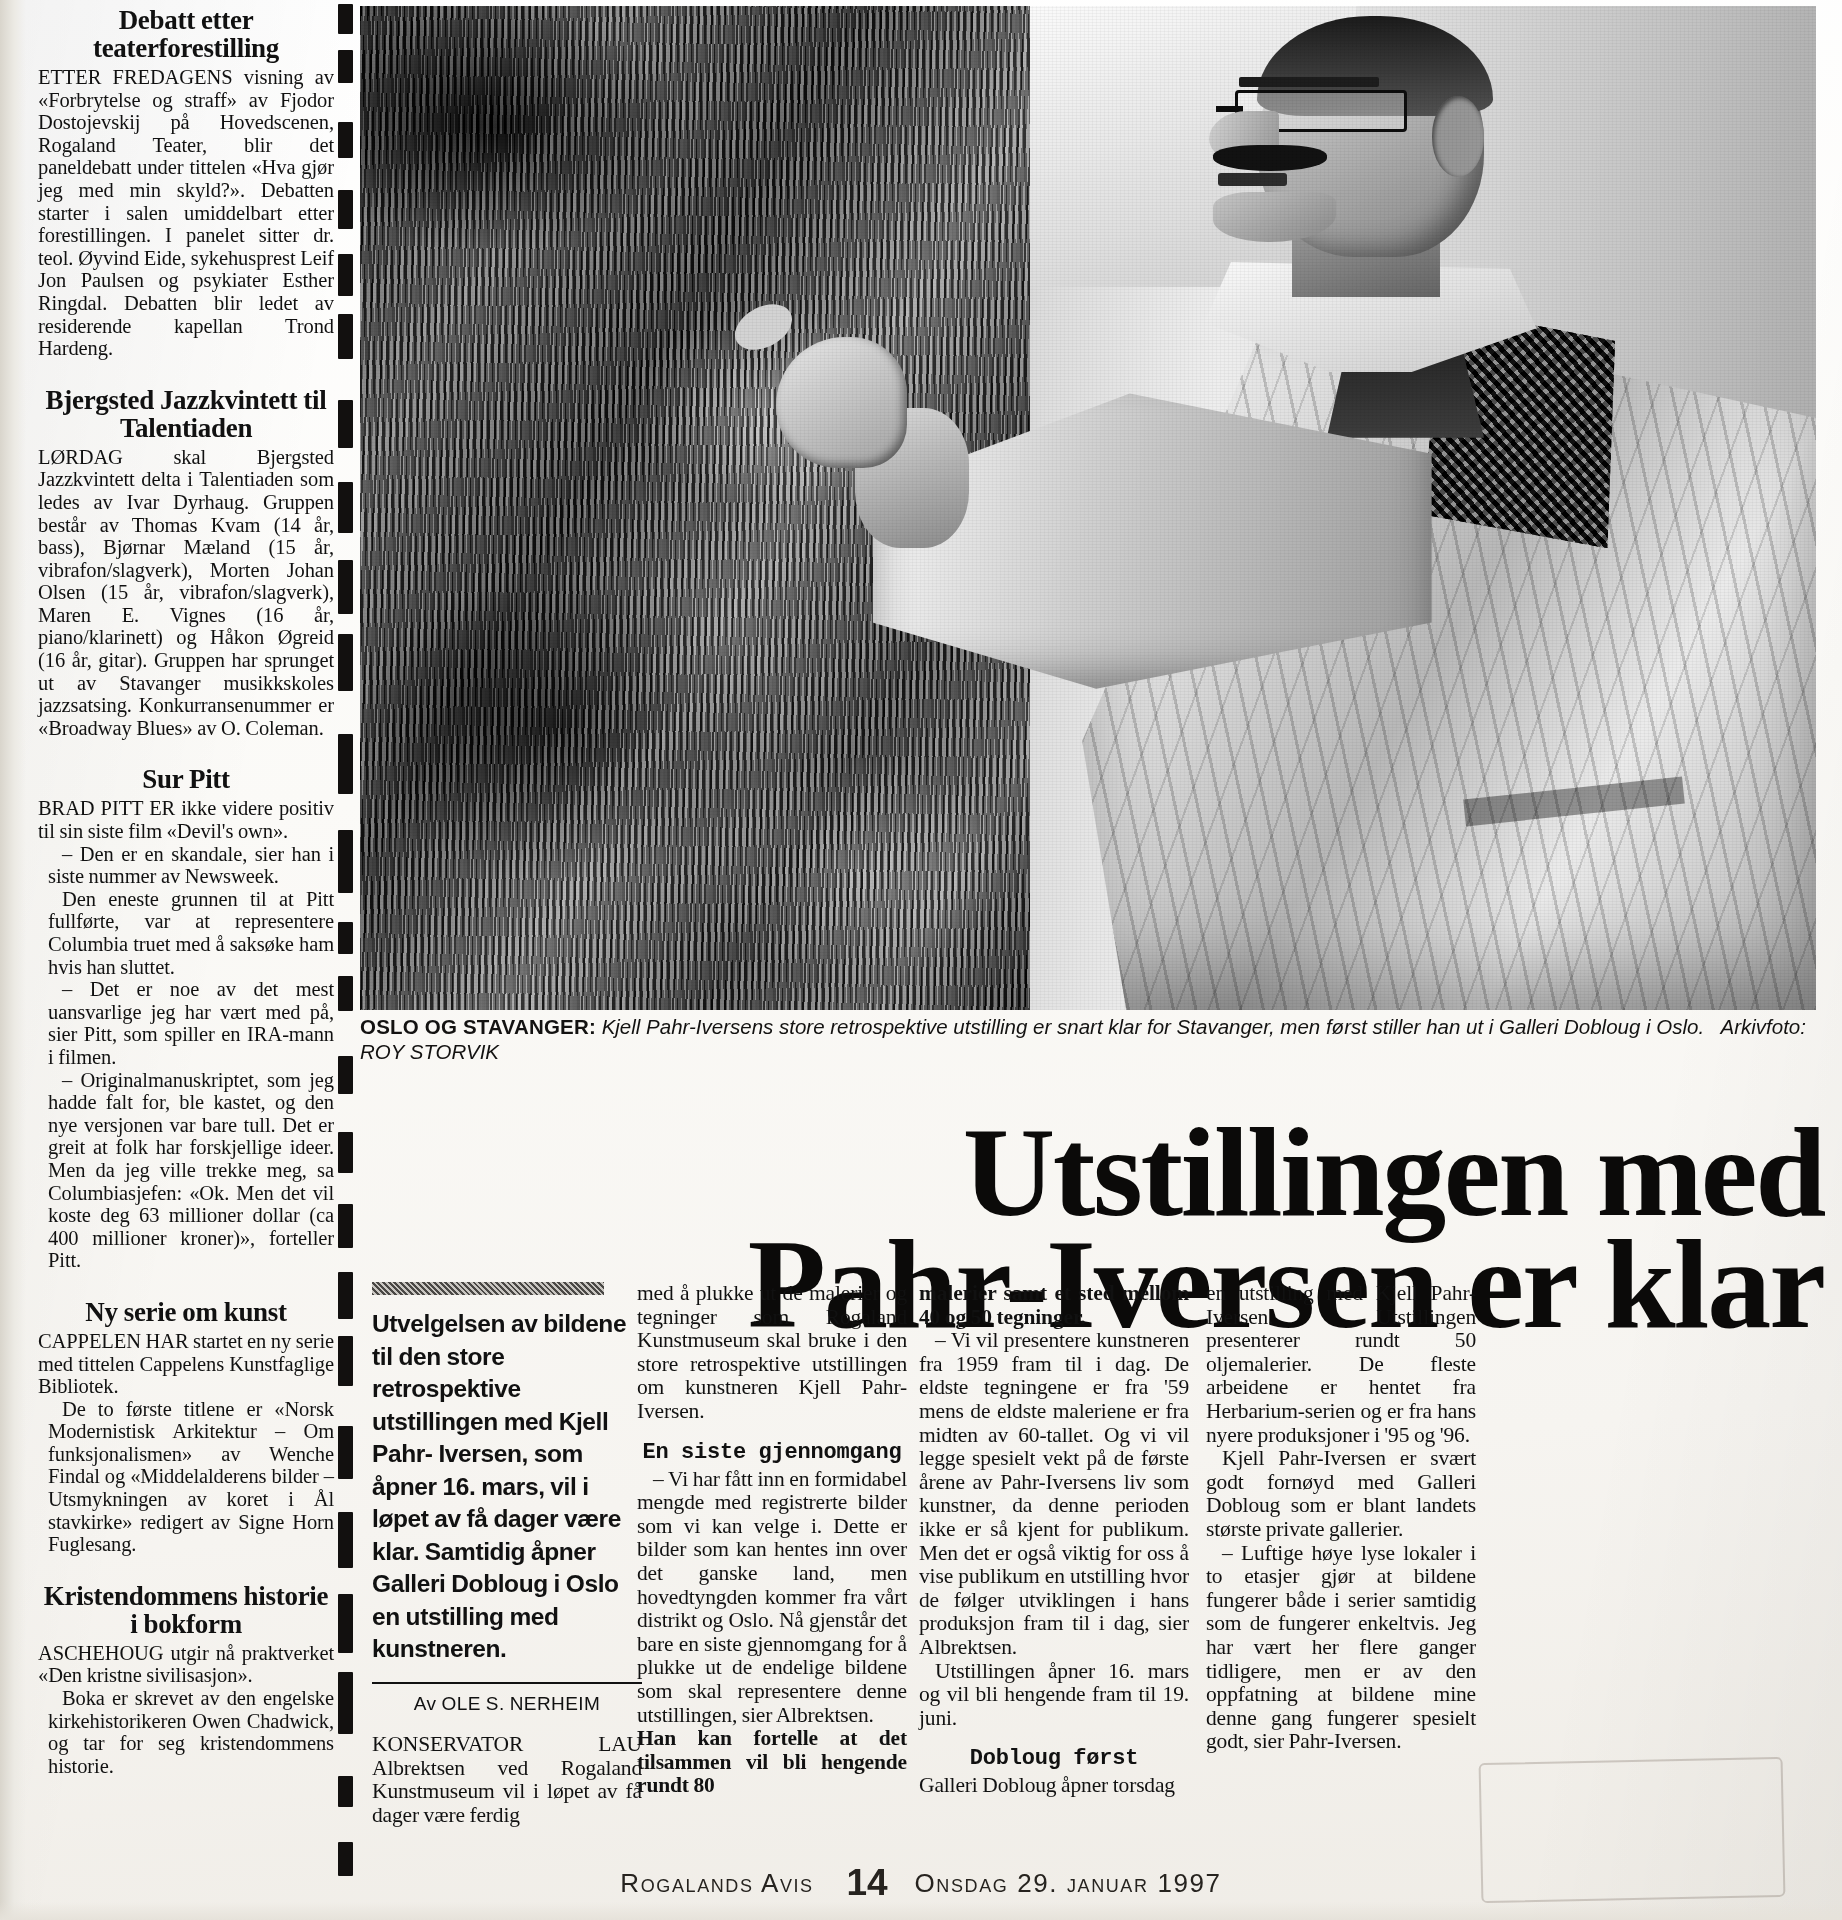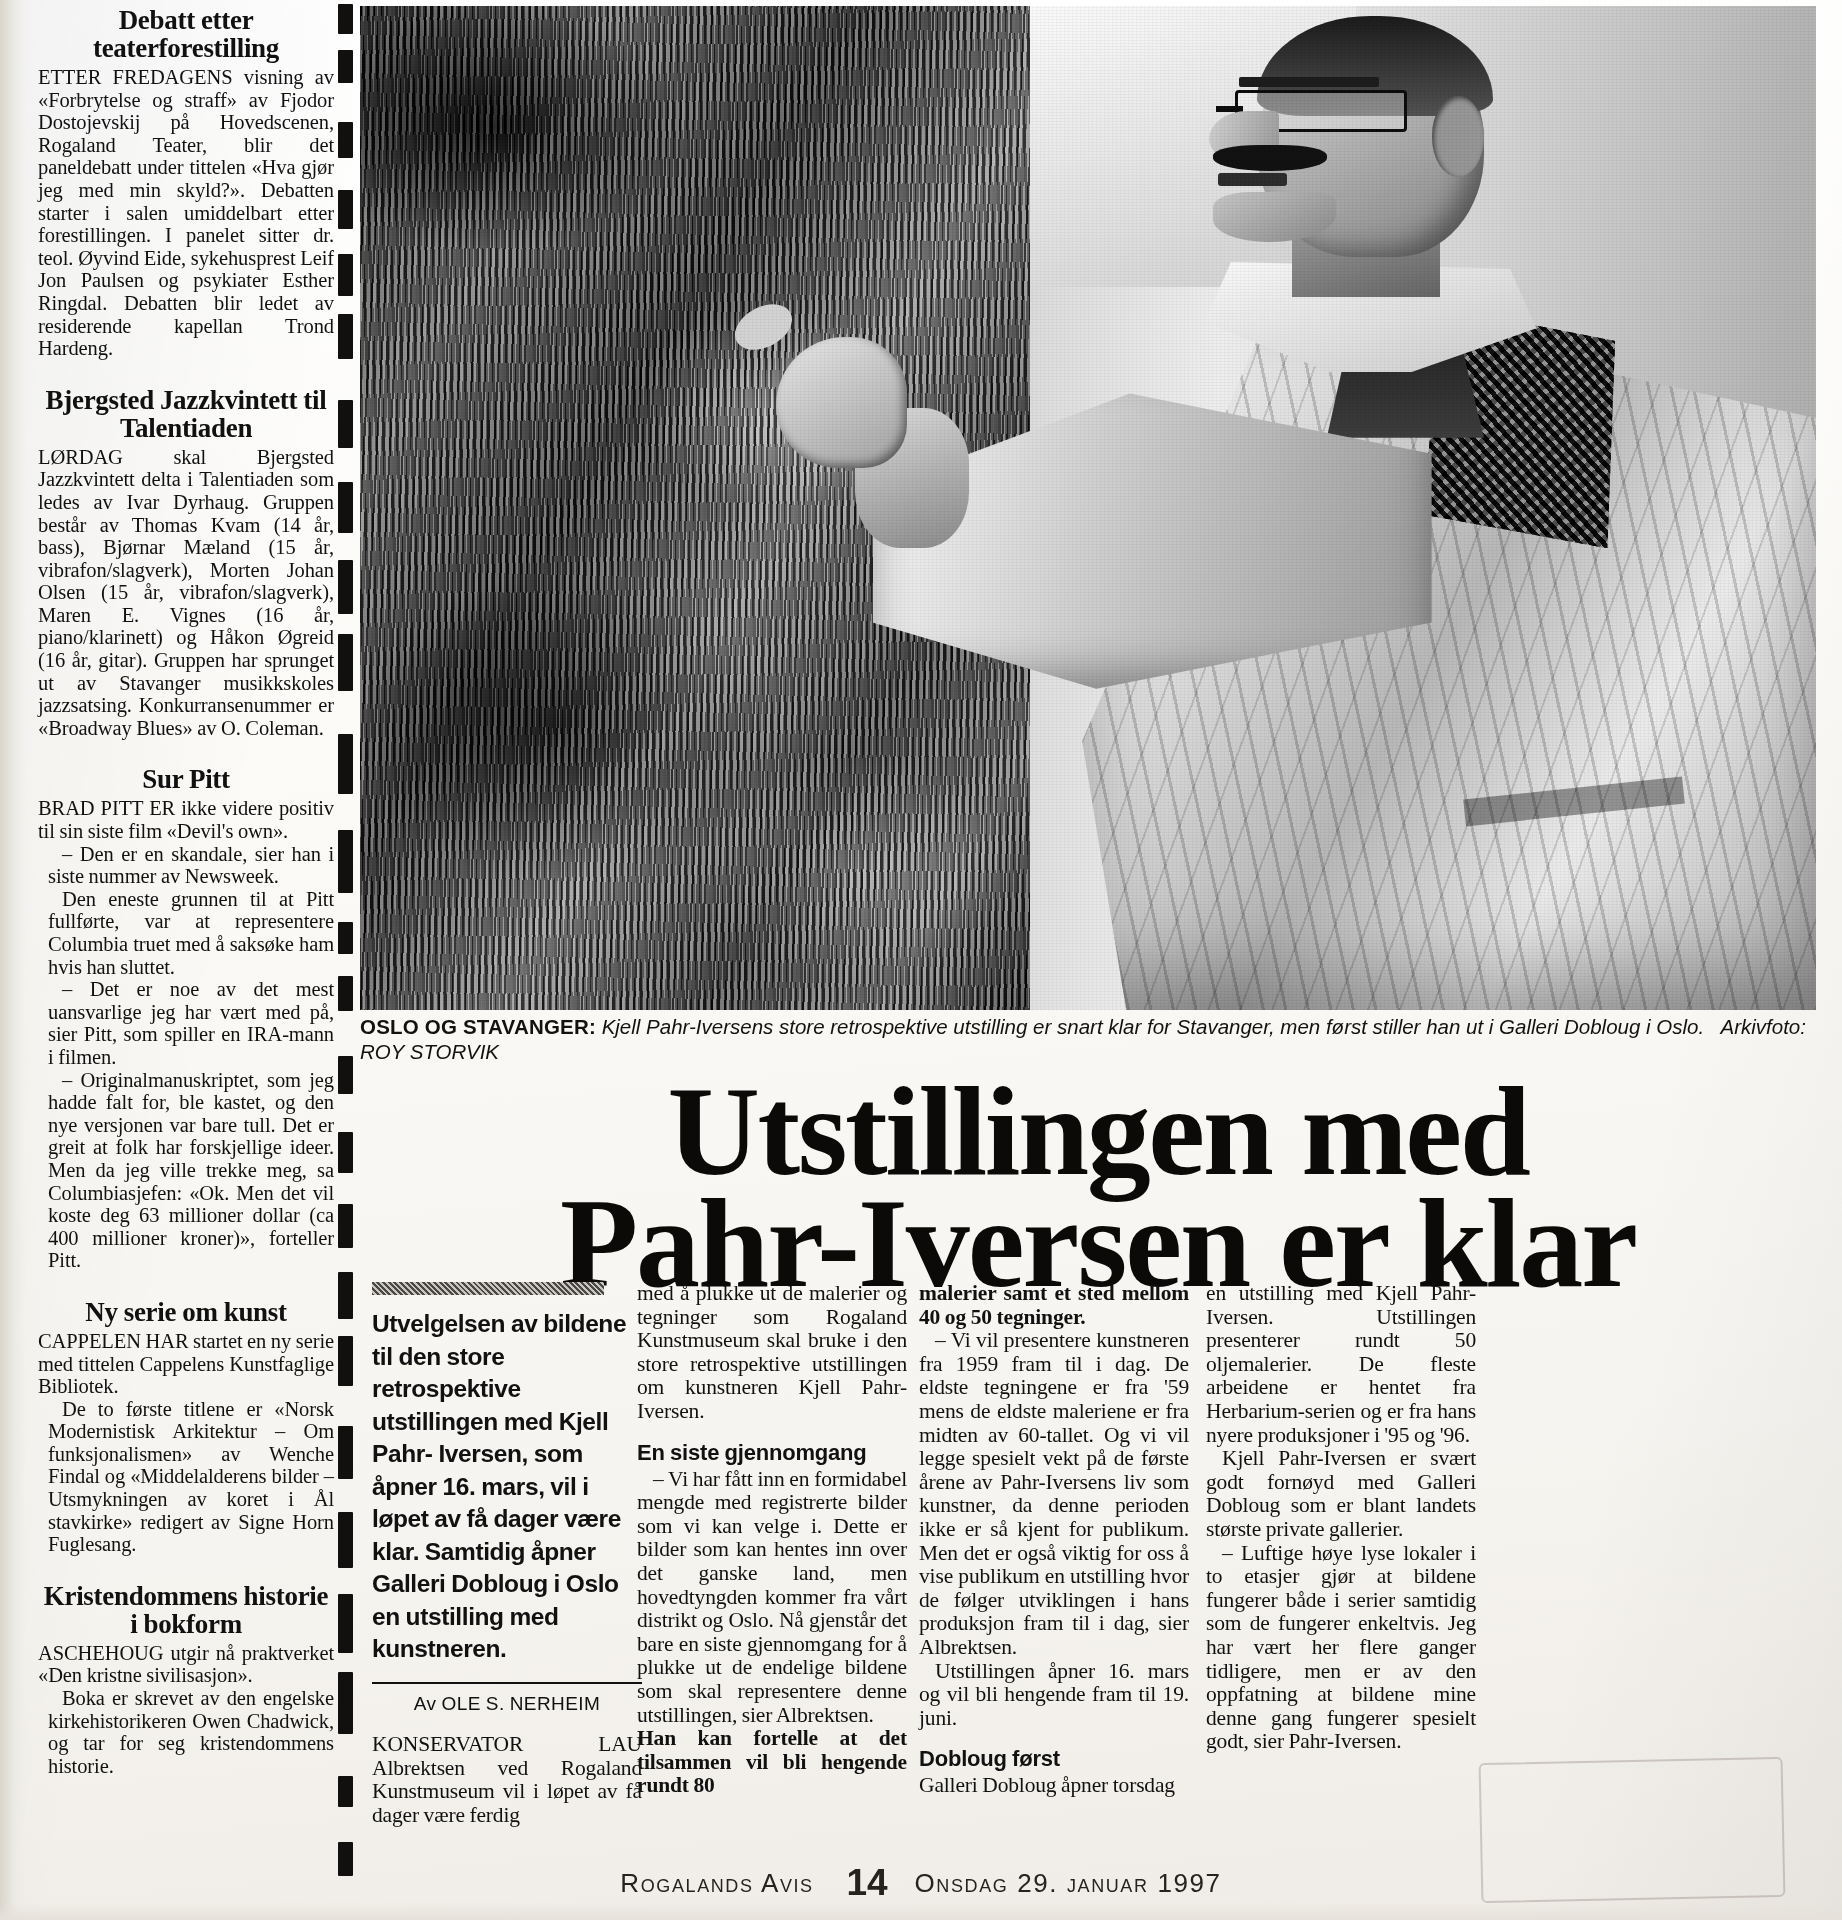--- a/index.html
+++ b/index.html
@@ -185,25 +185,25 @@
     position:absolute;left:360px;top:1014px;width:1456px;
     font-family:"Liberation Sans", sans-serif;
     font-style:italic;
     font-size:20.5px;line-height:25px;
     color:#131211;
   }
   .caption b{font-style:normal;font-weight:bold;letter-spacing:.2px;}
 
   
   .headline{
-    position:absolute;left:372px;top:1079px;width:1452px;
+    position:absolute;left:372px;top:1120px;width:1452px;
     font-weight:bold;
     font-size:128px;line-height:104px;
     letter-spacing:-2.4px;
-    text-align:center;
+    text-align:right;
     color:#0b0a09;
   }
   .headline .l2{display:block;margin-top:8px;letter-spacing:-2px;}
 
   
   .body-grid{position:absolute;left:360px;top:1282px;width:1460px;height:600px;}
   .col{position:absolute;top:0;width:270px;
     font-size:21.5px;line-height:23.6px;text-align:justify;letter-spacing:-0.15px;word-spacing:-0.6px;}
   .c1{left:12px;}
   .c2{left:277px;}
@@ -218,23 +218,23 @@
     letter-spacing:-0.4px;text-align:left;
   }
   .byline-rule{border-top:2px solid #111;margin:16px 0 8px 0;}
   .byline{
     font-family:"Liberation Sans", sans-serif;
     font-size:19px;letter-spacing:.4px;text-align:center;margin-bottom:18px;
   }
   .col p{margin:0;}
   .col p.ind{text-indent:16px;}
   .subhead{
-    font-family:Liberation Sans, sans-serif;
+    font-family:Liberation Mono, monospace;
     font-weight:bold;font-size:22px;line-height:26px;
-    margin:16px 0 2px 0;text-align:left;letter-spacing:-0.2px;
+    margin:16px 0 2px 0;text-align:center;letter-spacing:-0.2px;
   }
   .bold-run{font-weight:bold;}
 
   
   .footer{
     position:absolute;left:0;top:1862px;width:1842px;
     text-align:center;
     font-family:"Liberation Sans", sans-serif;
     font-variant:small-caps;
     font-size:26px;letter-spacing:1.6px;

